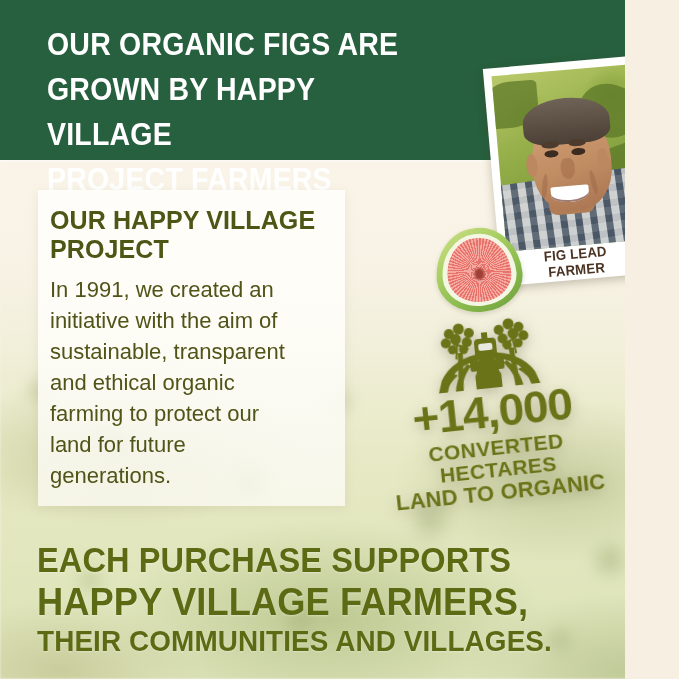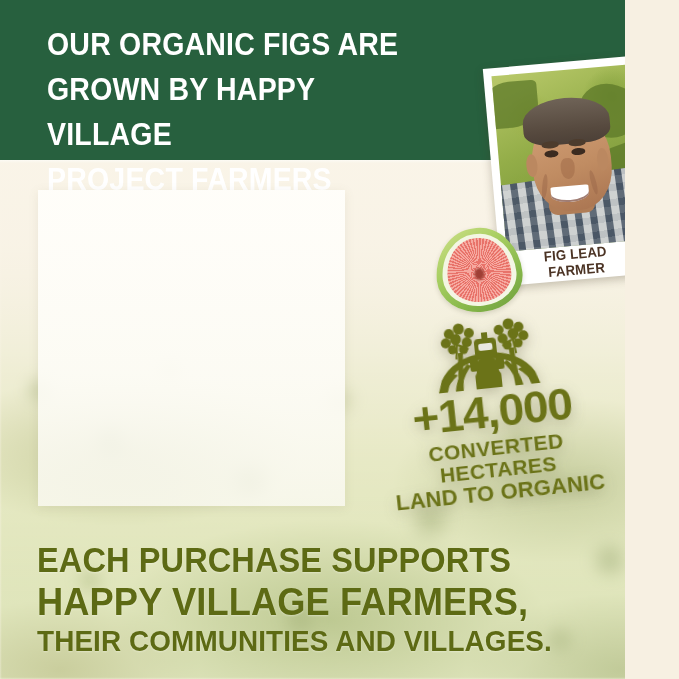--- a/index.html
+++ b/index.html
@@ -276,20 +276,29 @@
   <div class="bg-foliage"></div>
   <div class="bg-haze"></div>
 
   <div class="header-band"></div>
   <div class="header-underline"></div>
   <div class="header-title">OUR ORGANIC FIGS ARE
 GROWN BY HAPPY VILLAGE
 PROJECT FARMERS</div>
 
   <div class="story-card"></div>
+  <div class="story-title">OUR HAPPY VILLAGE
+PROJECT</div>
+  <div class="story-body">In 1991, we created an
+initiative with the aim of
+sustainable, transparent
+and ethical organic
+farming to protect our
+land for future
+generations.</div>
 
   <div class="polaroid">
     <div class="photo">
       <div class="photo-leaf" style="left:-8%;top:4%;width:40%;height:26%;"></div>
       <div class="photo-leaf" style="right:-6%;top:10%;width:44%;height:30%;transform:rotate(25deg);"></div>
       <div class="photo-leaf" style="right:-4%;top:46%;width:34%;height:24%;transform:rotate(-15deg);"></div>
       <div class="photo-shirt"></div>
       <div class="photo-neck"></div>
       <div class="photo-face"></div>
       <div class="photo-hair"></div>

